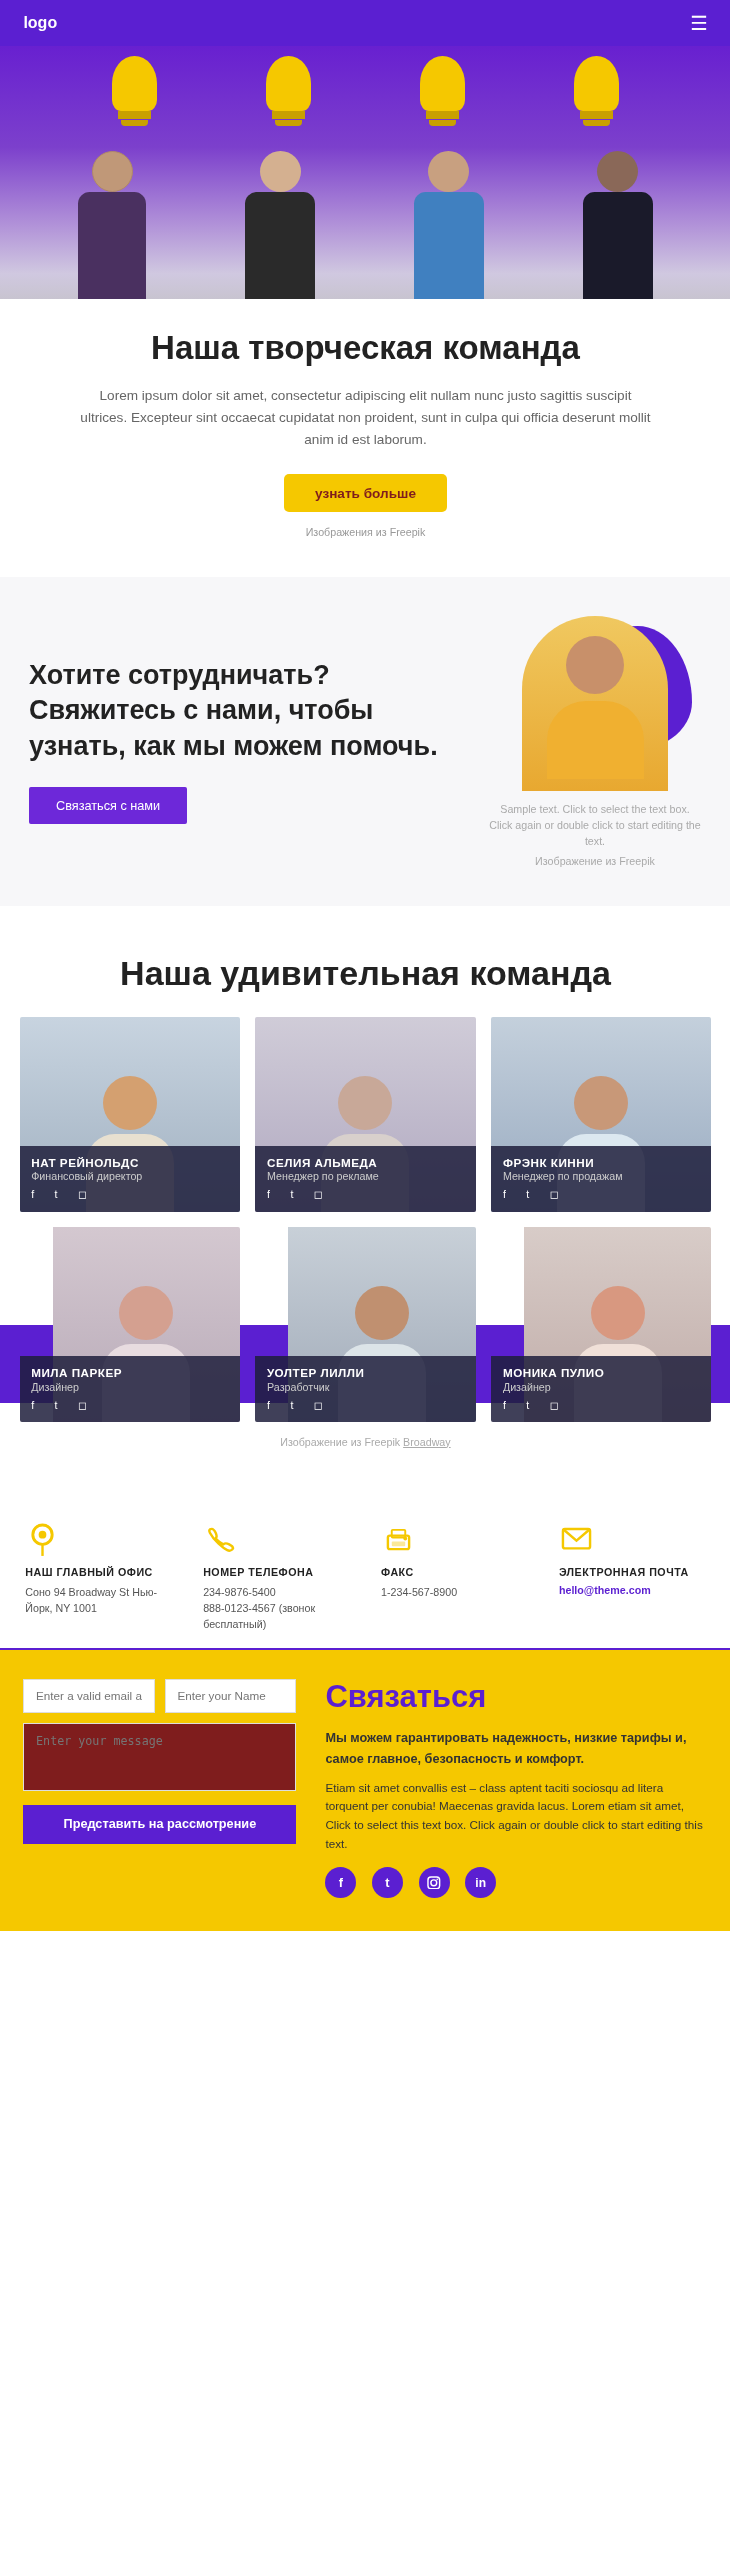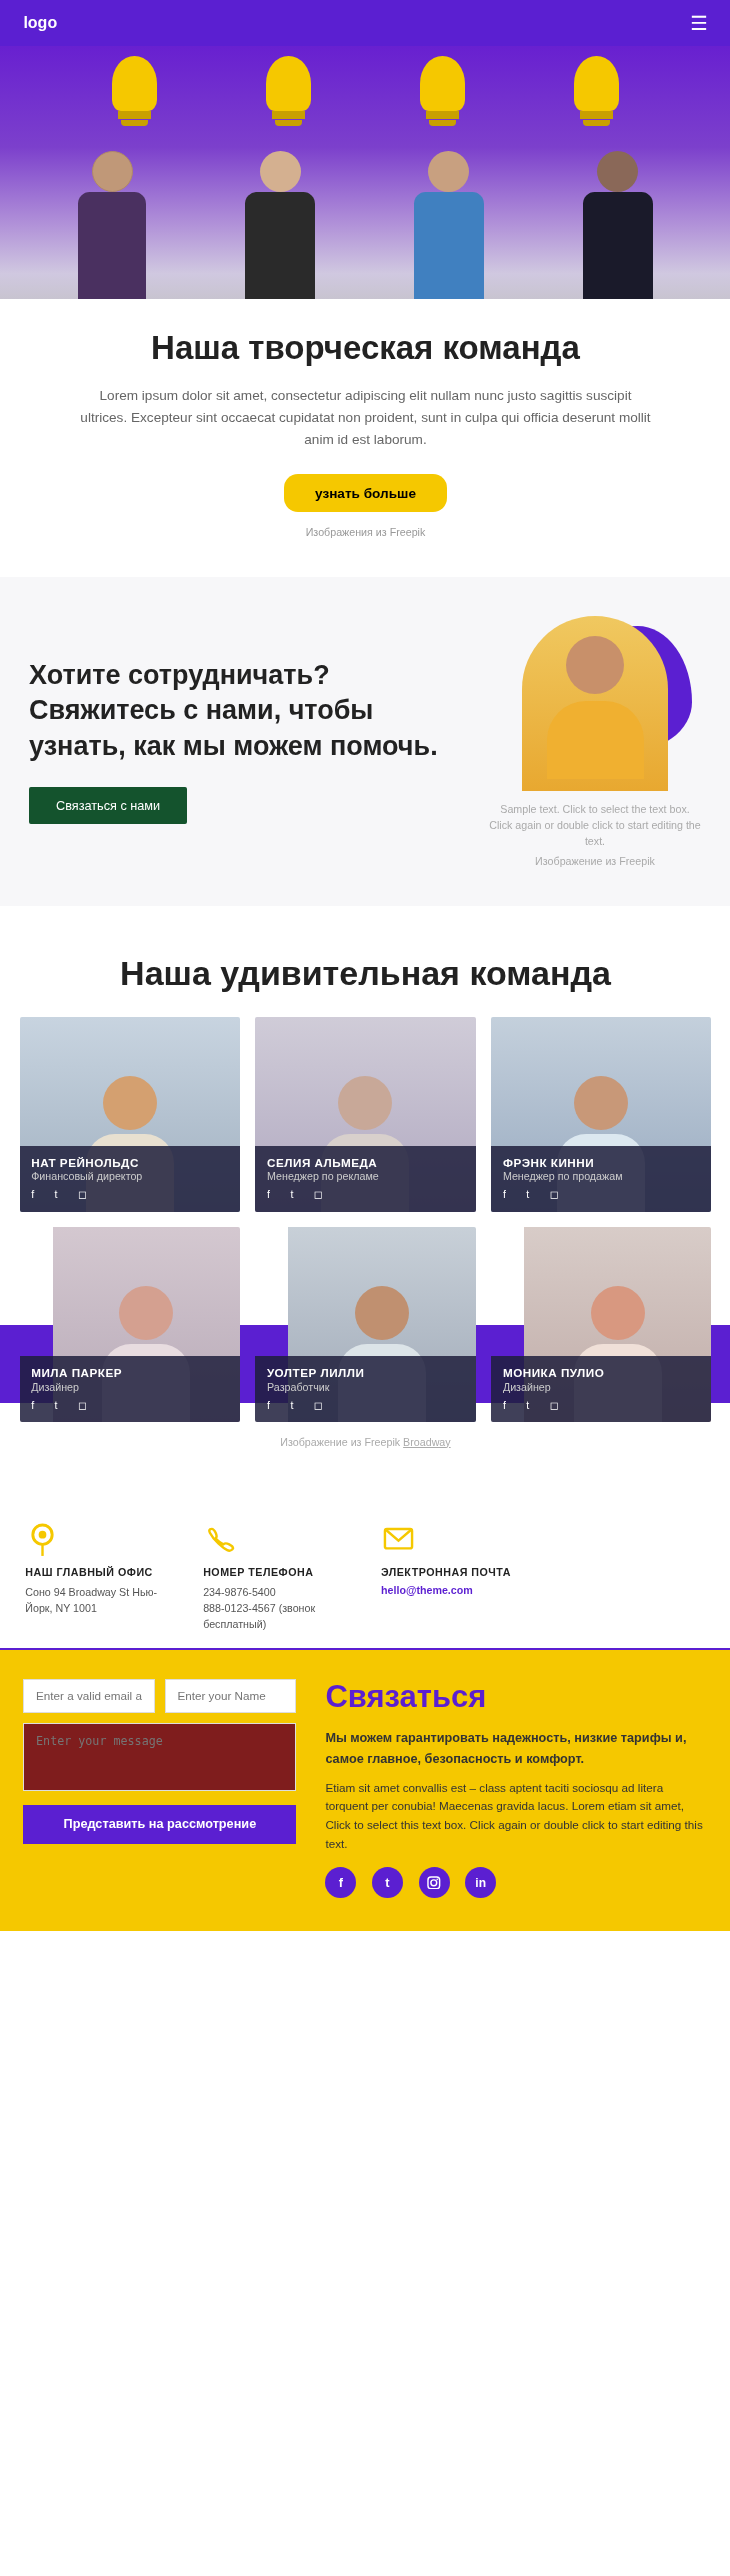--- a/index.html
+++ b/index.html
@@ -39,26 +39,26 @@
       margin-bottom: 17.5px;
     }
     .hero-text p {
       font-size: 13.6px;
       color: #666;
       line-height: 1.6;
       margin-bottom: 23.4px;
     }
     .btn-yellow {
       background: #f5c800;
-      color: #000000;
+      color: #7f1d1d;
       border: none;
       padding: 11.7px 31px;
       font-size: 13.6px;
       font-weight: bold;
-      border-radius: 14px;
+      border-radius: 5px;
       cursor: pointer;
     }
     .freepik-note {
       font-size: 10.7px;
       color: #999;
       margin-top: 13.6px;
       text-align: center;
     }
 
     
@@ -73,21 +73,21 @@
     }
     .collab-text { flex: 1; }
     .collab-text h2 {
       font-size: 27px;
       font-weight: bold;
       color: #222;
       line-height: 1.3;
       margin-bottom: 23.4px;
     }
     .btn-purple {
-      background: #14532d;
+      background: #6d28d9;
       color: #fff;
       border: none;
       padding: 11.7px 27px;
       font-size: 12.7px;
       border-radius: 1.9px;
       cursor: pointer;
     }
     .collab-image {
       flex: 0 0 214px;
       display: flex;
@@ -620,20 +620,32 @@
     <div class="contact-info-icon">
       <svg width="29" height="29" viewBox="0 0 30 30">
         <path d="M6 4 C6 4 8 4 10 8 C12 12 10 14 10 14 C10 14 14 18 18 20 C18 20 20 18 24 20 C28 22 28 24 28 24 C28 24 26 28 22 26 C18 24 8 16 4 8 C2 4 6 4 6 4Z" fill="none" stroke="#f5c800" stroke-width="2.5"></path>
       </svg>
     </div>
     <div class="contact-info-title">НОМЕР ТЕЛЕФОНА</div>
     <div class="contact-info-text" style="white-space:pre-line;">234-9876-5400
 888-0123-4567 (звонок бесплатный)</div>
   </div>
 
+  <div class="contact-info-card">
+    <div class="contact-info-icon">
+      <svg width="29" height="27" viewBox="0 0 30 28">
+        <rect x="4" y="10" width="22" height="14" rx="2" fill="none" stroke="#f5c800" stroke-width="2.5"></rect>
+        <rect x="8" y="4" width="14" height="8" rx="1" fill="none" stroke="#f5c800" stroke-width="2"></rect>
+        <rect x="8" y="16" width="14" height="5" rx="1" fill="#f5c800" opacity="0.4"></rect>
+        <circle cx="22" cy="13" r="2" fill="#f5c800"></circle>
+      </svg>
+    </div>
+    <div class="contact-info-title">ФАКС</div>
+    <div class="contact-info-text">1-234-567-8900</div>
+  </div>
 
   <div class="contact-info-card">
     <div class="contact-info-icon">
       <svg width="31" height="23.4" viewBox="0 0 32 24">
         <rect x="2" y="2" width="28" height="20" rx="2" fill="none" stroke="#f5c800" stroke-width="2.5"></rect>
         <polyline points="2,2 16,14 30,2" fill="none" stroke="#f5c800" stroke-width="2.5"></polyline>
       </svg>
     </div>
     <div class="contact-info-title">ЭЛЕКТРОННАЯ ПОЧТА</div>
     <div class="contact-info-email">hello@theme.com</div>

